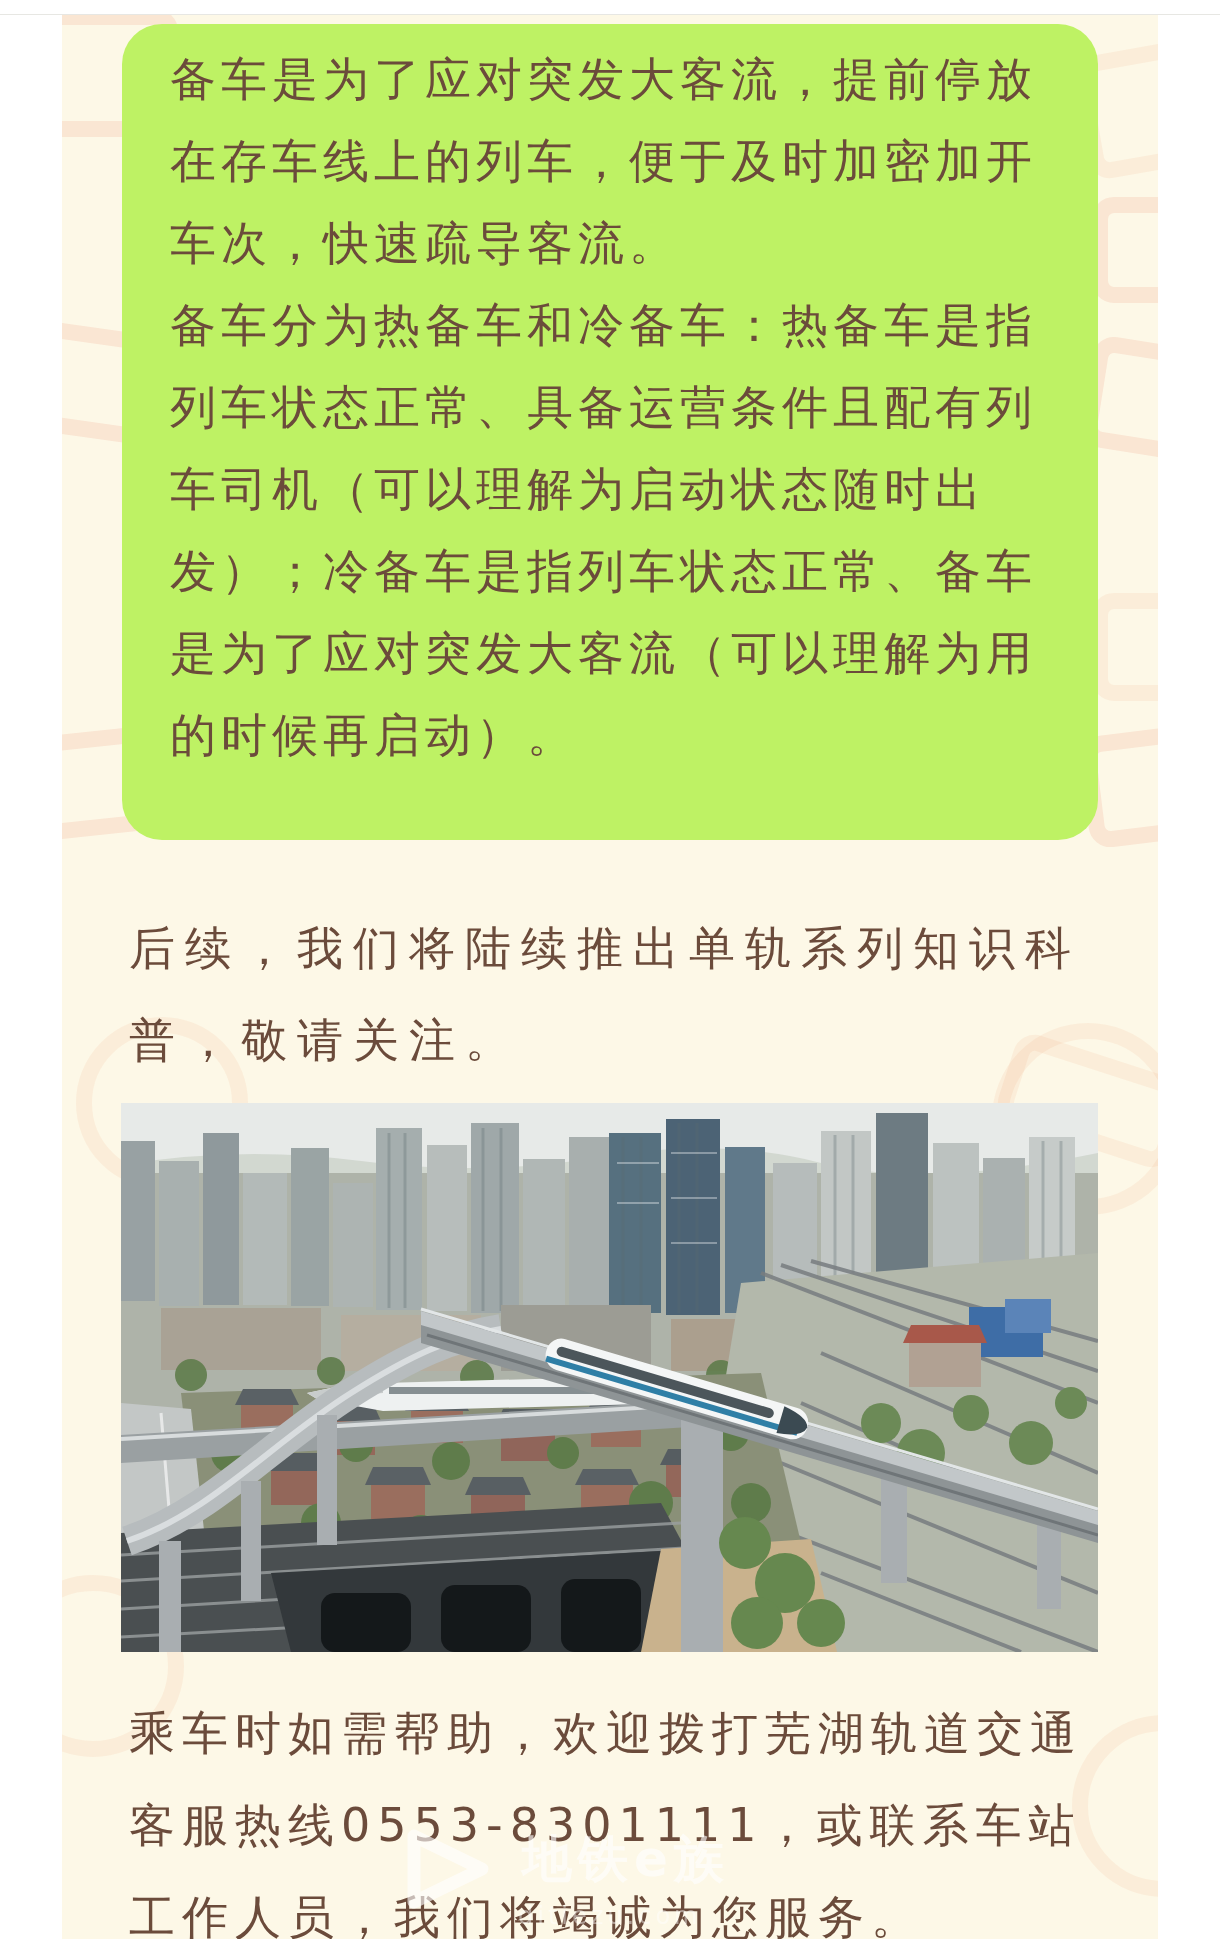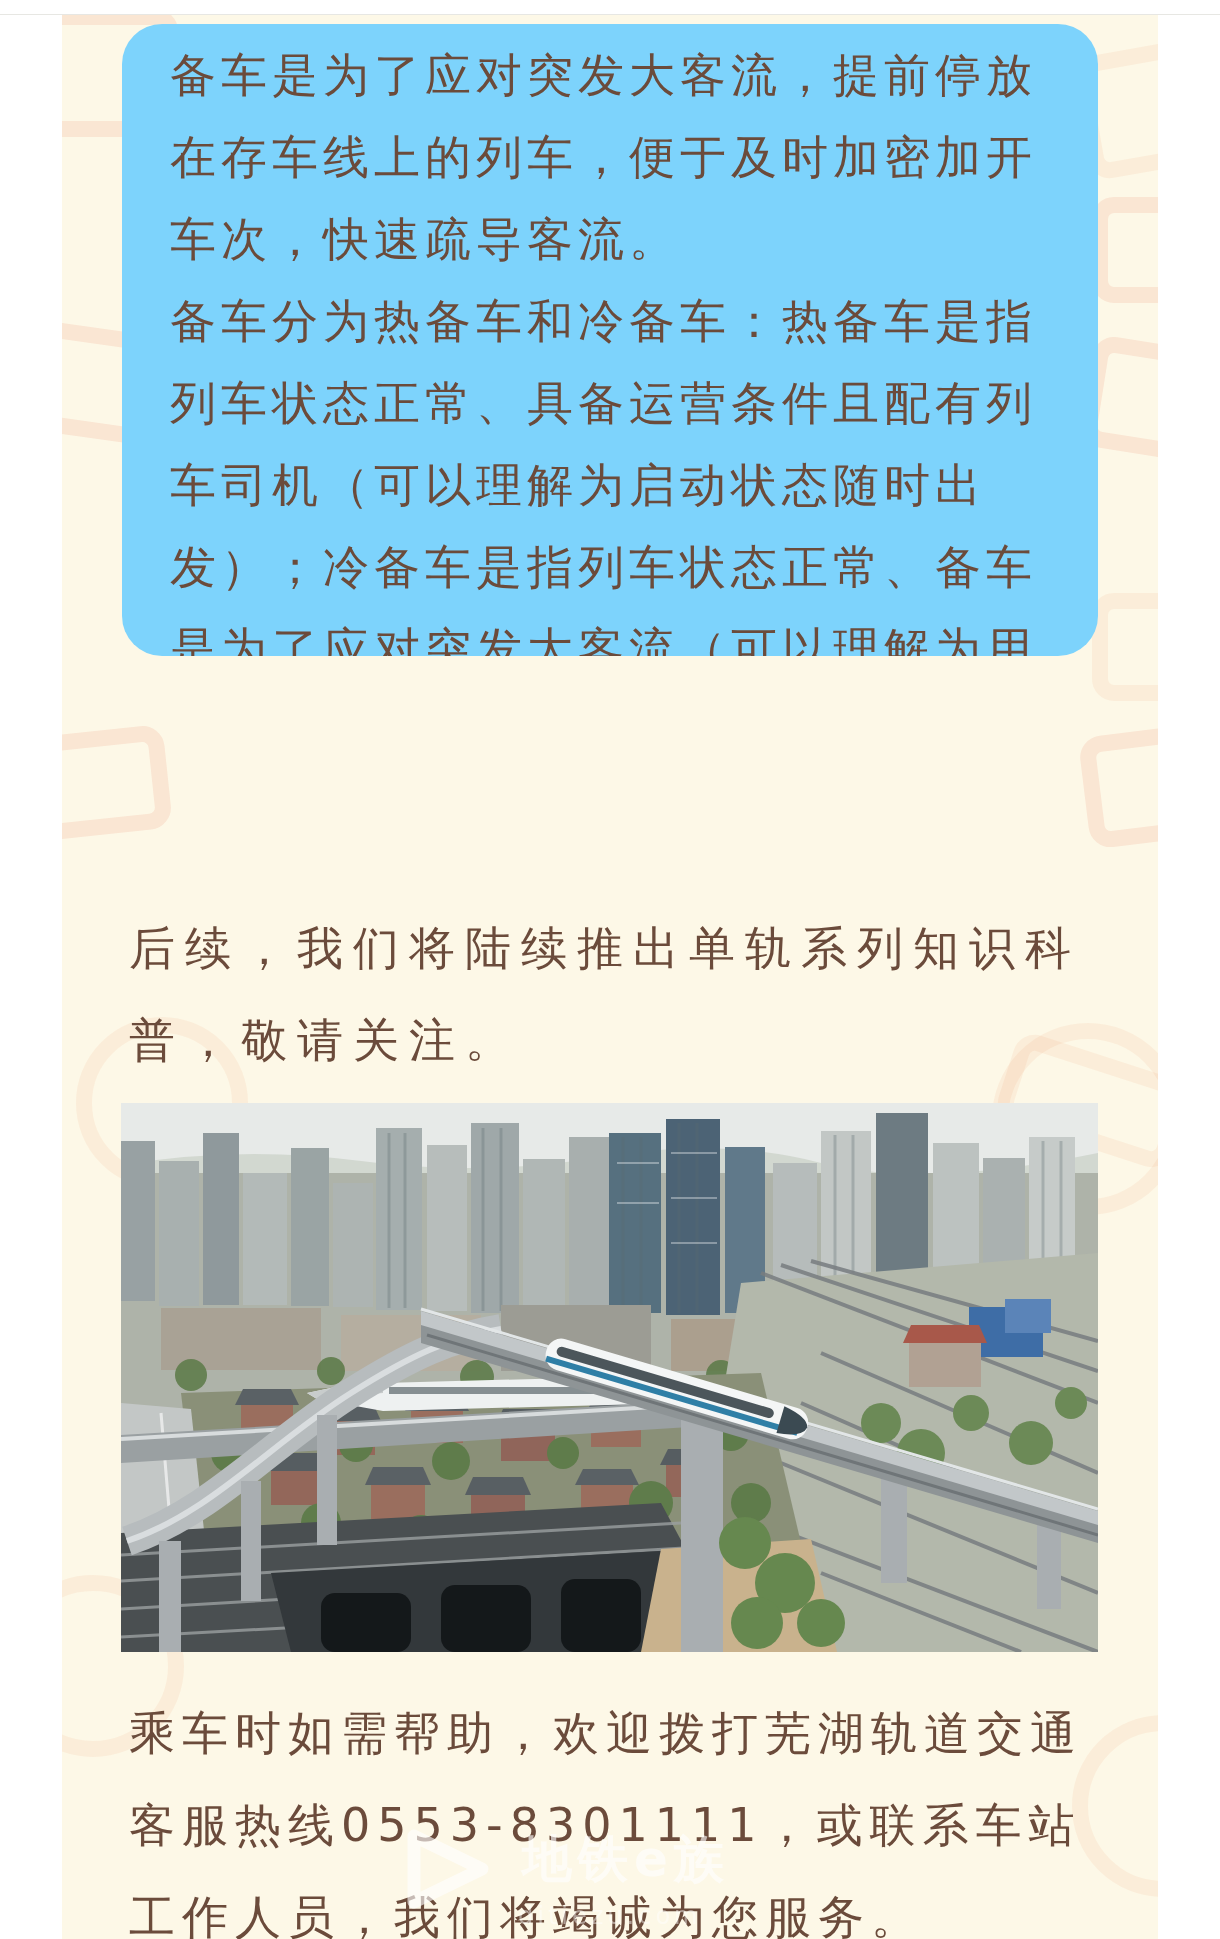--- a/index.html
+++ b/index.html
@@ -16,25 +16,24 @@
   }
   .column{
     position:absolute;left:62px;top:15px;width:1096px;height:1924px;
     background:#fdf8e7;overflow:hidden;
   }
   
   .wm{position:absolute;border:16px solid rgba(233,150,100,0.10);border-radius:22px;pointer-events:none;}
   .wm.red{border-color:rgba(235,110,80,0.13);}
   .wm.circle{border-radius:50%;}
   .card{
-    position:absolute;left:60px;top:9px;width:976px;height:632px;
-    background:#7dd3fc;border-radius:40px;
+    position:absolute;left:60px;top:9px;width:976px;height:816px;
+    background:#bef264;border-radius:40px;
     box-sizing:border-box;padding:14px 48px 0 48px;
     overflow:hidden;
-    font-family:Liberation Mono, monospace;
   }
   .card p{
     margin:0;
     font-size:46px;line-height:82px;letter-spacing:5px;
     color:#6b4b3b;
     overflow-wrap:anywhere;
   }
   .body-text{
     position:absolute;left:60px;width:980px;margin:7px;
     font-size:46px;line-height:92px;

